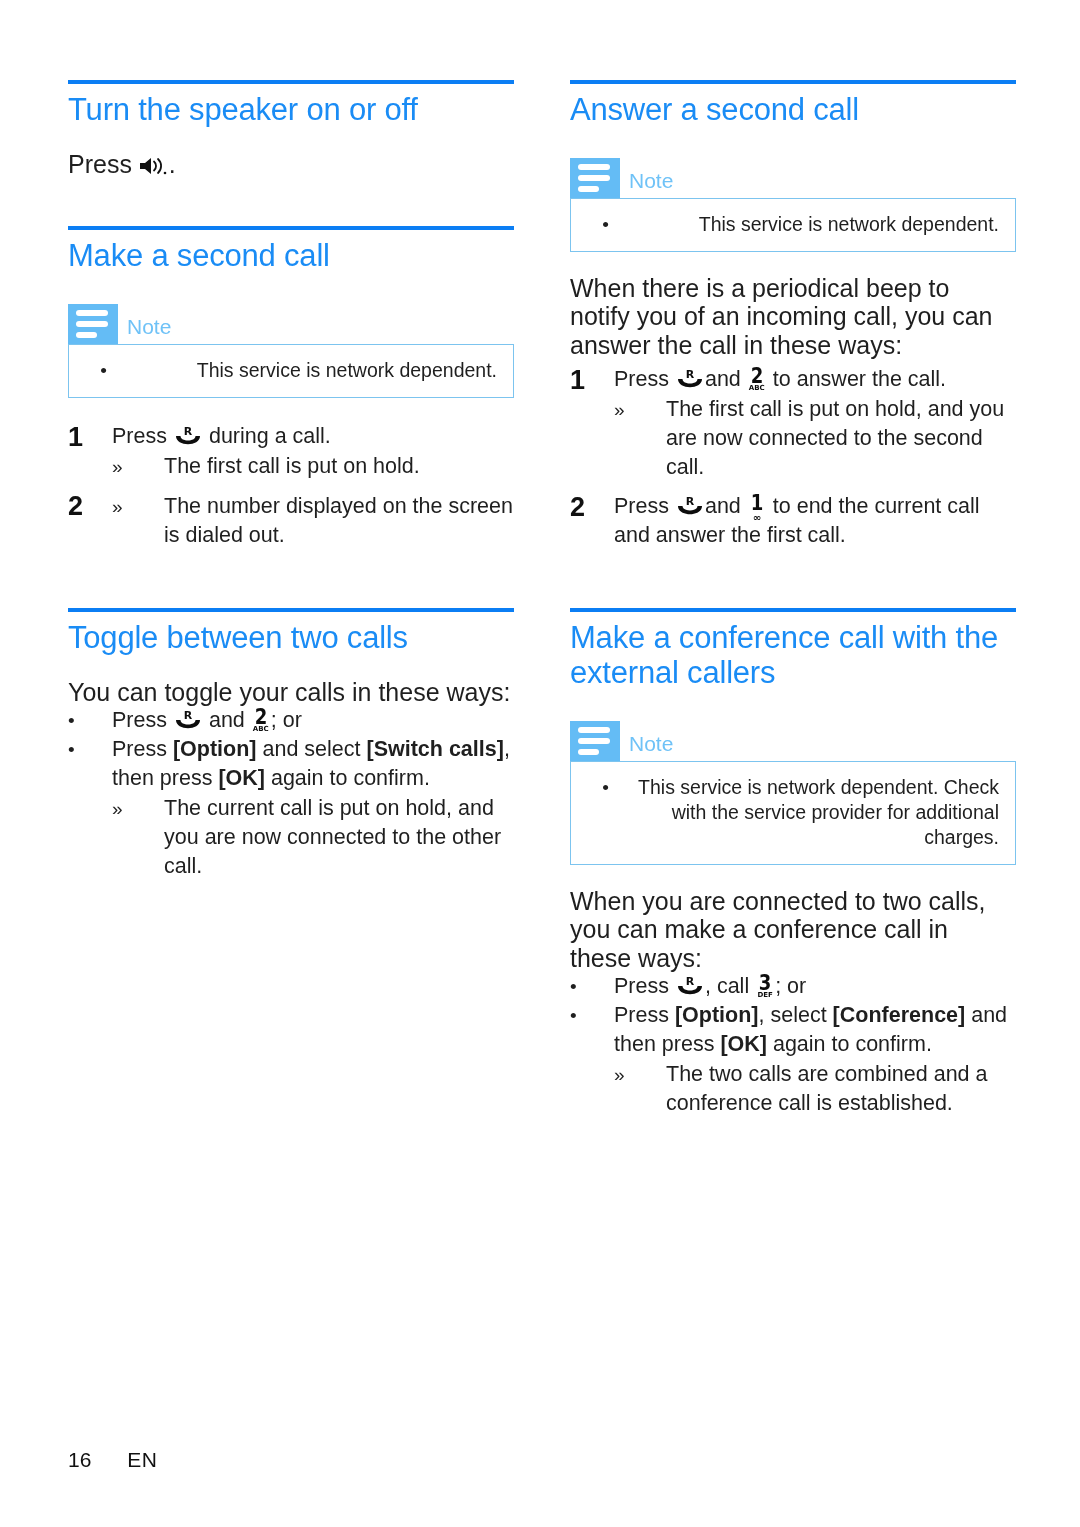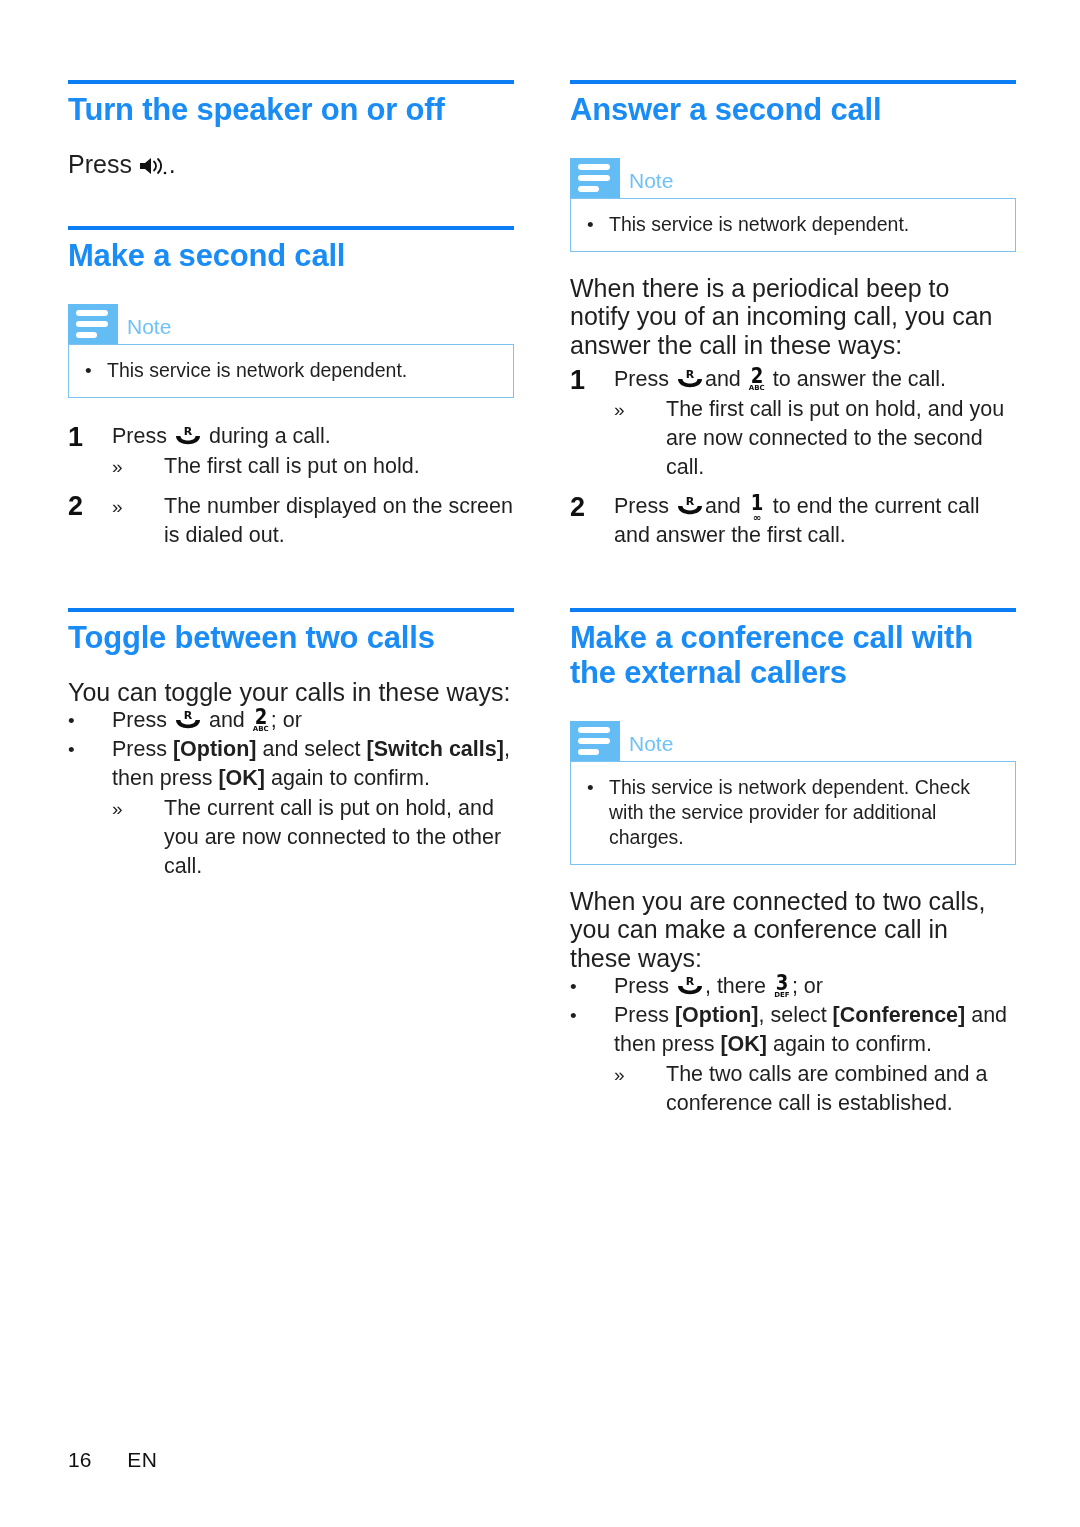--- a/index.html
+++ b/index.html
@@ -34,40 +34,40 @@
   
   .sec-rule {
     height: 4px;
     background: #0b7ef4;
     width: 100%;
     margin: 0 0 9px 0;
   }
   .sec-title {
     color: #1a8cf5;
     font-size: 31px;
-    font-weight: 700;
+    font-weight: 400;
     line-height: 1.12;
     letter-spacing: -0.2px;
     margin: 0;
     padding: 0;
   }
   .sec-block { margin-bottom: 0; }
 
   
   .para {
     font-size: 25px;
     line-height: 28.5px;
     color: #1f1f1f;
     margin: 0;
     font-weight: 400;
   }
   .press-line { margin-top: 22px; }
 
   
-  .note { margin-top: 30px; }
+  .note { margin-top: 30px; text-align: right; }
   .note-head {
     display: flex;
     align-items: flex-end;
     height: 40px;
   }
   .note-icon {
     width: 50px; height: 40px;
     background: #64bcf5;
     display: flex;
     flex-direction: column;
@@ -457,21 +457,21 @@
         <div class="blist">
           <div class="bitem">
             <span class="dot">•</span>
             <span class="txt">
               <span>Press</span>
               <span class="keyicon key-r">
                 <svg viewBox="0 0 30 24" width="30" height="24" aria-hidden="true">
                   <text x="15" y="11" font-family="DejaVu Sans, sans-serif" font-size="11" font-weight="700" text-anchor="middle" fill="#0d0d0d">R</text>
                   <path d="M3 12 C3 23, 27 23, 27 12 L22.5 12 C22.5 18, 7.5 18, 7.5 12 Z" fill="#0d0d0d"></path>
                 </svg>
-              </span><span>, there</span>
+              </span><span>, call</span>
               <span class="key-num">
                 <span class="d">3</span>
                 <span class="s">DEF</span>
               </span><span>; or</span>
             </span>
           </div>
 
           <div class="bitem">
             <span class="dot">•</span>
             <span class="txt"><span>Press </span><span class="bold">[Option]</span><span>, select </span><span class="bold">[Conference]</span><span> and then press </span><span class="bold">[OK]</span><span> again to confirm.</span>

